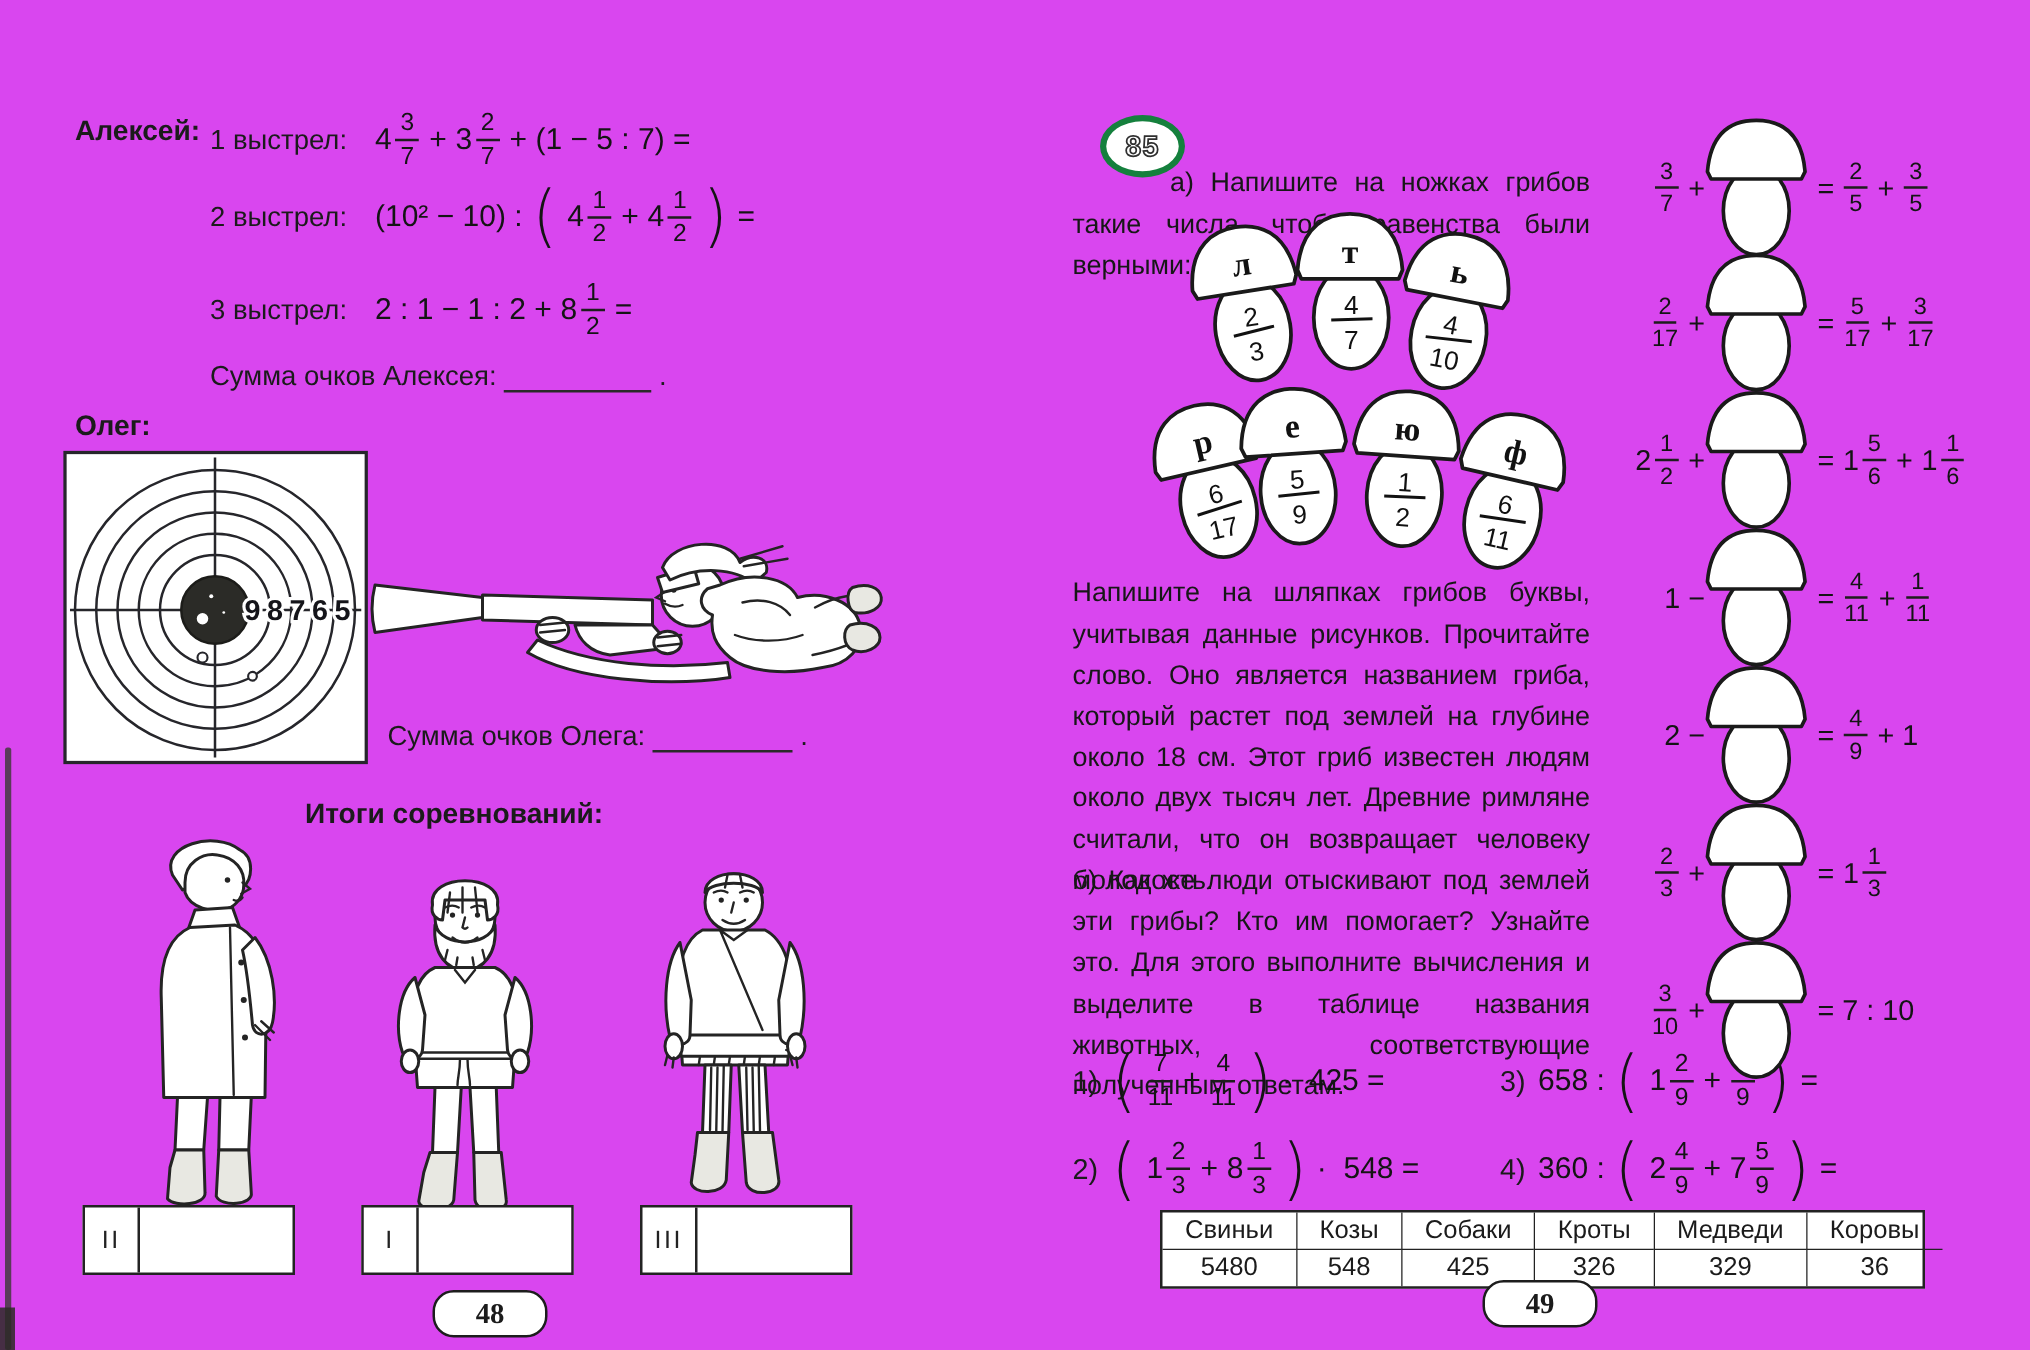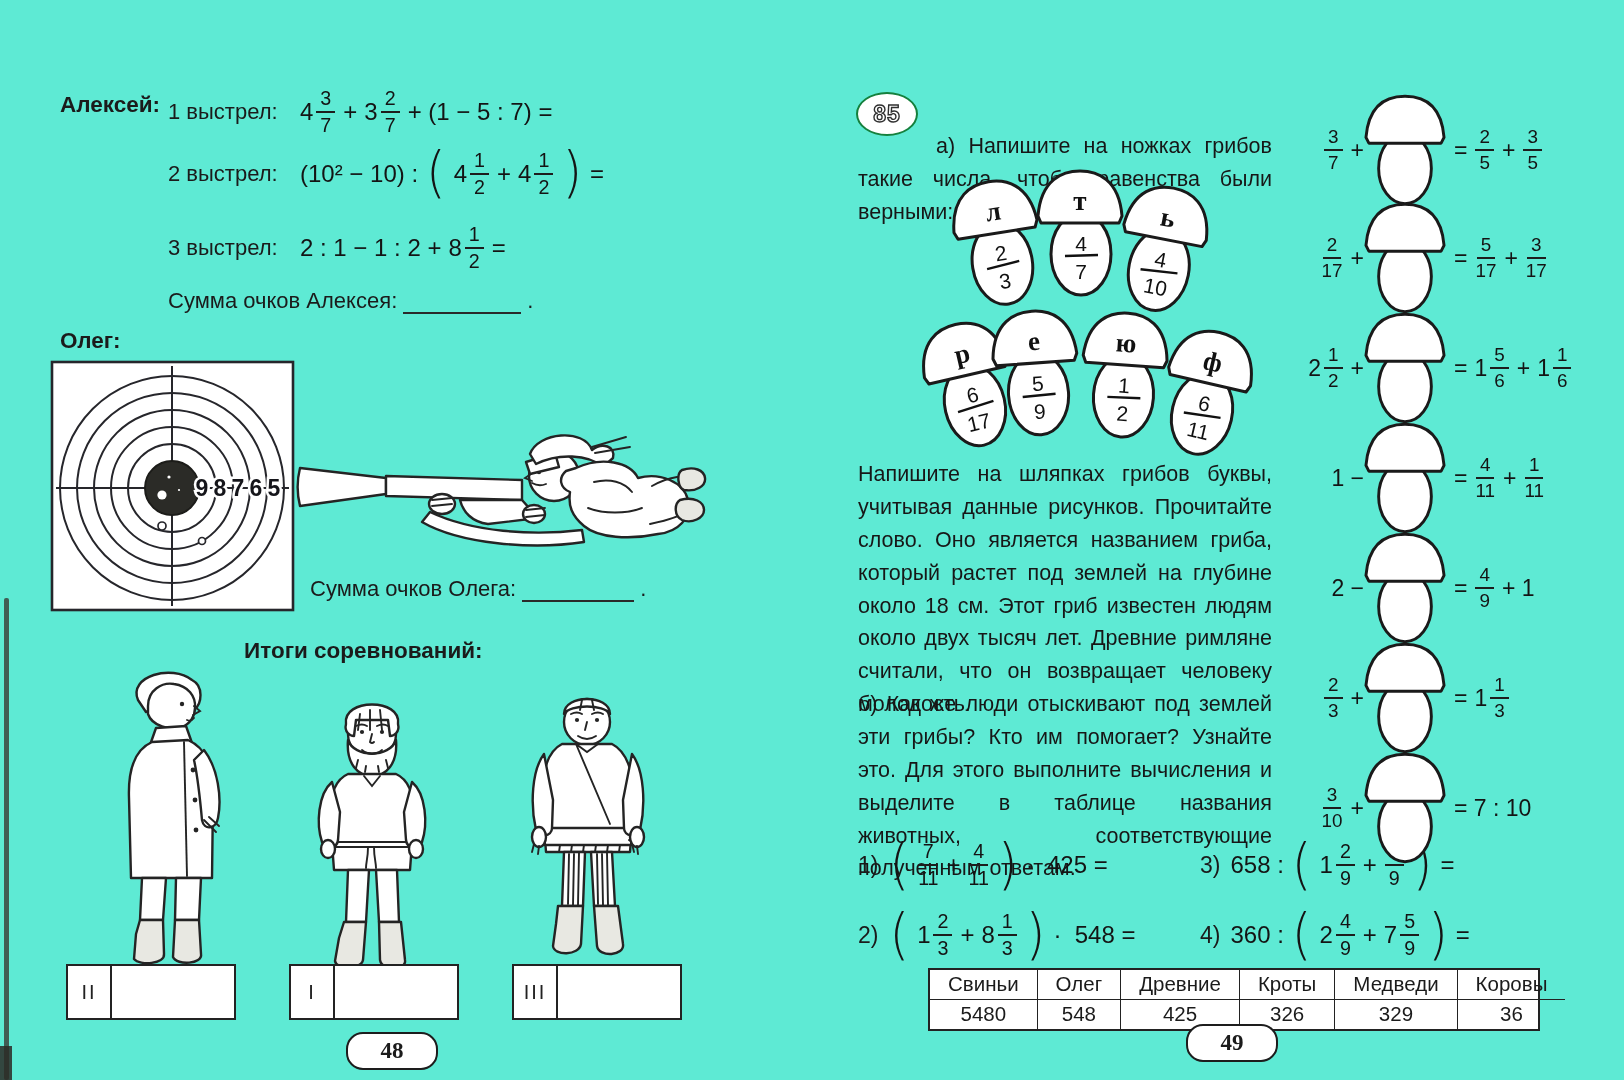--- a/index.html
+++ b/index.html
@@ -1,16 +1,16 @@
 <!DOCTYPE html>
 <html><head>
 <meta charset="utf-8">
 <style>
   html,body{margin:0;padding:0;background:#e8e8e6;}
-  #screen{position:relative;width:1624px;height:1080px;background:#5eead4;overflow:hidden;
+  #screen{position:relative;width:1624px;height:1080px;background:#d946ef;overflow:hidden;
           font-family:"Liberation Sans",sans-serif;color:#1b1b1b;}
   .abs{position:absolute;}
   
   .h-bold{font-weight:700;font-size:22.5px;}
   .para{position:absolute;width:414px;left:858px;text-align:justify;font-size:21.5px;
         line-height:1.53;word-spacing:2px;color:#171717;}
   .indent{text-indent:78px;margin-top:44px;}
   
   .formula{display:inline-flex;align-items:center;font-size:24px;color:#141414;gap:7px;}
   .ftx{white-space:pre;}
@@ -24,21 +24,21 @@
   .shot-row{position:absolute;left:168px;display:flex;align-items:center;}
   .shot-label{width:132px;font-size:22px;}
   .sum-line{position:absolute;font-size:22px;display:flex;align-items:flex-end;gap:6px;}
   .blank{display:inline-block;width:118px;border-bottom:2px solid #2a2a2a;height:20px;}
   .eq-row{position:absolute;display:flex;align-items:center;}
   .eq-label{margin-right:10px;font-size:23px;}
   
   .page-pill{position:absolute;width:88px;height:34px;border:2.5px solid #1d1d1d;border-radius:17px;
              display:flex;align-items:center;justify-content:center;
              font:600 23px "Liberation Serif",serif;background:#fff;}
-  .problem-num{position:absolute;left:856px;top:92px;width:58px;height:40px;border:2px solid #15803d;
+  .problem-num{position:absolute;left:880px;top:92px;width:58px;height:40px;border:5px solid #15803d;
                border-radius:50%;display:flex;align-items:center;justify-content:center;
                font:700 23px "Liberation Sans",sans-serif;color:#fff;
                -webkit-text-stroke:1.4px #2f2f2f;letter-spacing:1px;background:#fff;}
   .podium{position:absolute;top:964px;width:170px;height:56px;border:2.5px solid #232323;
           background:#fff;display:flex;box-sizing:border-box;}
   .podium-cell{width:42px;border-right:2px solid #232323;display:flex;align-items:center;
                justify-content:center;font-size:20px;letter-spacing:2px;color:#222;}
   
   .animal-table{position:absolute;left:928px;top:968px;width:612px;border:2.5px solid #222;
                 display:grid;grid-template-columns:repeat(6,1fr);background:#fff;
@@ -427,22 +427,22 @@
               <span class="fd">9</span>
             </span>
           </span>
           <span class="paren">)</span>
           <span class="ftx">=</span>
         </span>
     </div>
 
     <div class="animal-table">
       <div class="at-cell at-head first">Свиньи</div>
-      <div class="at-cell at-head">Олег</div>
-      <div class="at-cell at-head">Древние</div>
+      <div class="at-cell at-head">Козы</div>
+      <div class="at-cell at-head">Собаки</div>
       <div class="at-cell at-head">Кроты</div>
       <div class="at-cell at-head">Медведи</div>
       <div class="at-cell at-head">Коровы</div>
       <div class="at-cell first">5480</div>
       <div class="at-cell">548</div>
       <div class="at-cell">425</div>
       <div class="at-cell">326</div>
       <div class="at-cell">329</div>
       <div class="at-cell">36</div>
     </div>

